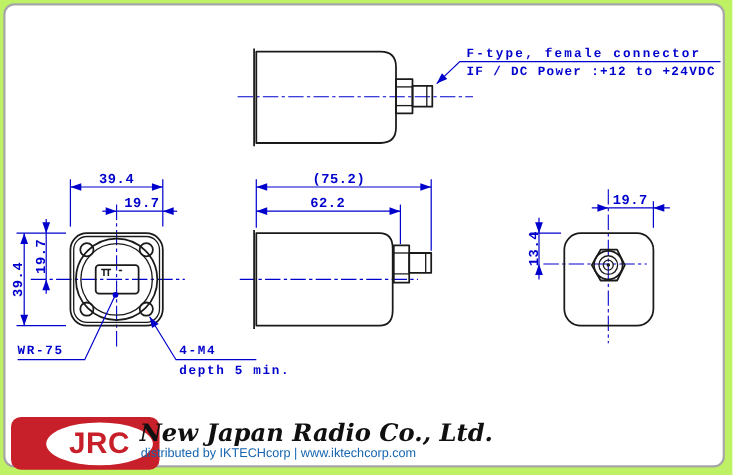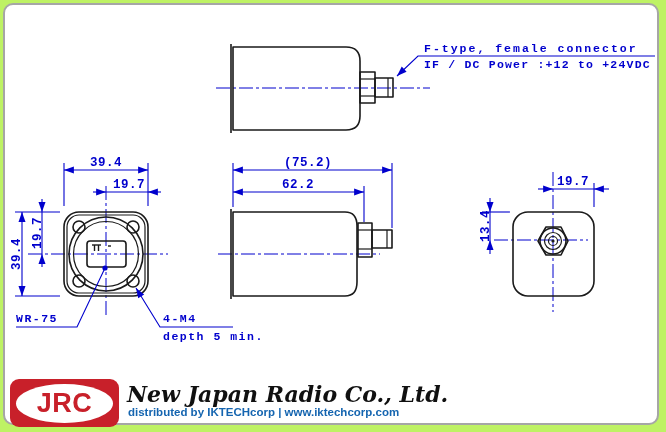--- a/index.html
+++ b/index.html
@@ -11,29 +11,29 @@
   svg text{font-family:"Liberation Mono","DejaVu Sans Mono",monospace;
            font-weight:bold;fill:#0000cd;}
   .dimtxt{font-size:12.5px;letter-spacing:0.5px;}
   .anntxt{font-size:11.5px;}
   .outline{stroke:#1a1a1a;stroke-width:1.6;fill:none;stroke-linejoin:round;}
   .thin{stroke:#1a1a1a;stroke-width:1.2;fill:none;}
   .dim{stroke:#0000cd;stroke-width:1.1;fill:none;}
   .cline{stroke:#0000cd;stroke-width:1;fill:none;stroke-dasharray:14 3 3 3;}
   
   #footer-logo{position:absolute;left:10px;top:379px;width:109px;height:48px;
-       background:#c8202a;border-radius:9px;display:flex;align-items:center;justify-content:center;}
+       background:#c8202a;border-radius:9px;display:flex;align-items:center;justify-content:center;padding-left:26px;}
   #footer-logo .ellipse{width:97px;height:39px;background:#fff;border-radius:50%;
        display:flex;align-items:center;justify-content:center;}
   #footer-logo .jrc{color:#c8202a;font-weight:bold;font-size:27px;letter-spacing:0.5px;
        font-family:"Liberation Sans",sans-serif;line-height:1;}
   #company{position:absolute;left:127px;top:381px;font-family:"DejaVu Serif",serif;
        font-style:italic;font-weight:bold;font-size:22px;color:#101010;white-space:nowrap;}
   #distributor{position:absolute;left:128px;top:406px;font-size:11.5px;color:#1565b0;
-       font-weight:bold;white-space:nowrap;}
+       font-weight:normal;white-space:nowrap;}
 </style>
 </head>
 <body>
 
 <div id="stage">
   <div id="frame"></div>
 
   <svg width="666" height="432" viewBox="0 0 666 432">
     <defs>
       <marker id="arw" viewBox="0 0 10 8" refX="9.5" refY="4" markerWidth="10" markerHeight="8" orient="auto-start-reverse">

